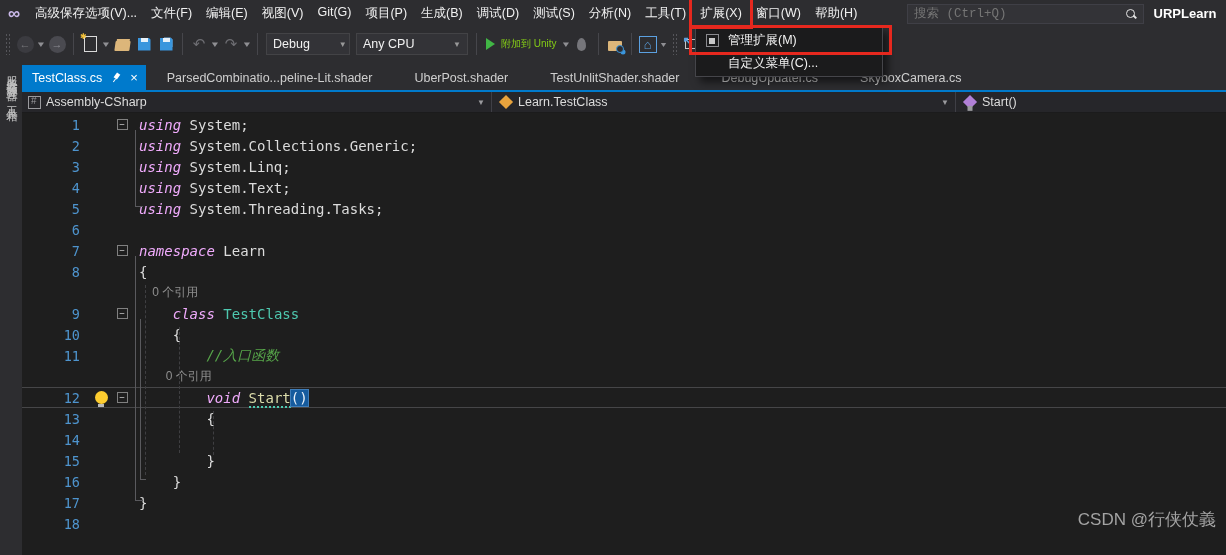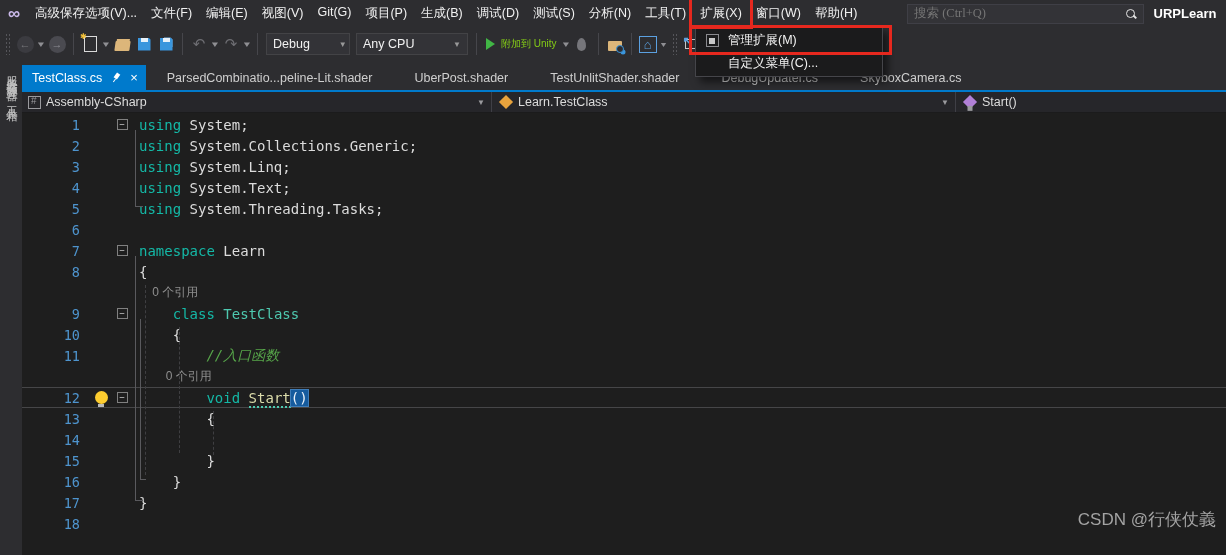--- a/index.html
+++ b/index.html
@@ -12,21 +12,21 @@
     background:#2D2D30; display:flex; align-items:center; color:#F1F1F1; font-size:12.5px; }
   #vs-logo { width:28px; height:27px; display:flex; align-items:center; justify-content:center;
     color:#C9B8E8; font-size:17px; font-weight:bold; }
   .menu-item { padding:5px 7px; cursor:default; white-space:nowrap; }
   .menu-item.hl { position:relative; z-index:30; }
   .menu-item.hl::after { content:""; position:absolute; left:-4px; top:-3px; right:-4px; bottom:-2px;
     border:3px solid #E6281E; }
   #search-box { margin-left:auto; width:237px; height:20px; background:#333337;
     border:1px solid #3F3F46; display:flex; align-items:center; padding:0 6px; }
   #search-box input { flex:1; background:transparent; border:none; outline:none;
-    color:#8A8A8A; font-size:12.5px; font-family:Liberation Serif, serif; }
+    color:#8A8A8A; font-size:12.5px; font-family:Liberation Mono, monospace; }
   .magnifier { position:relative; width:12px; height:12px; }
   .magnifier::before { content:""; position:absolute; left:1px; top:1px; width:7px; height:7px;
     border:1.5px solid #E4E4E4; border-radius:50%; }
   .magnifier::after { content:""; position:absolute; left:8px; top:8px; width:4px; height:1.5px;
     background:#E4E4E4; transform:rotate(45deg); }
   #solution-name { width:82px; text-align:center; font-weight:bold; font-size:13px; color:#FFFFFF; }
 
   
   #toolbar { position:absolute; left:0; top:27px; width:1226px; height:34px;
     background:#2D2D30; display:flex; align-items:center; padding-left:2px; }
@@ -128,21 +128,21 @@
   .row { height:21px; display:flex; align-items:center;
     font-family:"DejaVu Sans Mono", monospace; font-size:14px; position:relative; }
   .row.cur { box-shadow:inset 0 1px 0 #464648, inset 0 -1px 0 #464648; }
   .ln { width:68px; text-align:right; padding-right:10px; color:#4E94CE; font-size:13.5px;
     flex:none; }
   .glyph { width:22px; flex:none; display:flex; align-items:center; justify-content:center; }
   .foldc { width:20px; flex:none; display:flex; align-items:center; justify-content:center; }
   .fold-box { width:11px; height:11px; border:1px solid #808080; background:#1E1E1E; color:#C8C8C8;
     font-size:9px; line-height:9px; text-align:center; }
   .codet { white-space:pre; padding-left:7px; }
-  .tk-kw { color:#14b8a6; } .tk-pl { color:#DCDCDC; } .tk-ty { color:#4EC9B0; }
+  .tk-kw { color:#f0abfc;font-style:italic; } .tk-pl { color:#DCDCDC; } .tk-ty { color:#4EC9B0; }
   .tk-me { color:#DCDCAA; border-bottom:2px dotted #4EC9B0; } .tk-cm { color:#57A64A;font-style:italic; }
   .tk-se { color:#EAF2FA; background:#155B9E; box-shadow:0 0 0 1px #3E7CB8; }
   .codelens { color:#8F8F8F; font-family:"Liberation Sans", sans-serif; font-size:12px;
     white-space:pre; padding-left:7px; }
   .bulb { width:13px; height:13px; background:#FCCC2F; border-radius:50%; position:relative; }
   .bulb::after { content:""; position:absolute; left:3.5px; bottom:-3px; width:6px; height:3px;
     background:#B9B9B9; }
   .iguide { position:absolute; width:0; border-left:1px dashed #3F3F42; }
   .oguide { position:absolute; border-left:1px solid #5A5A5E; border-bottom:1px solid #5A5A5E;
     width:8px; }

